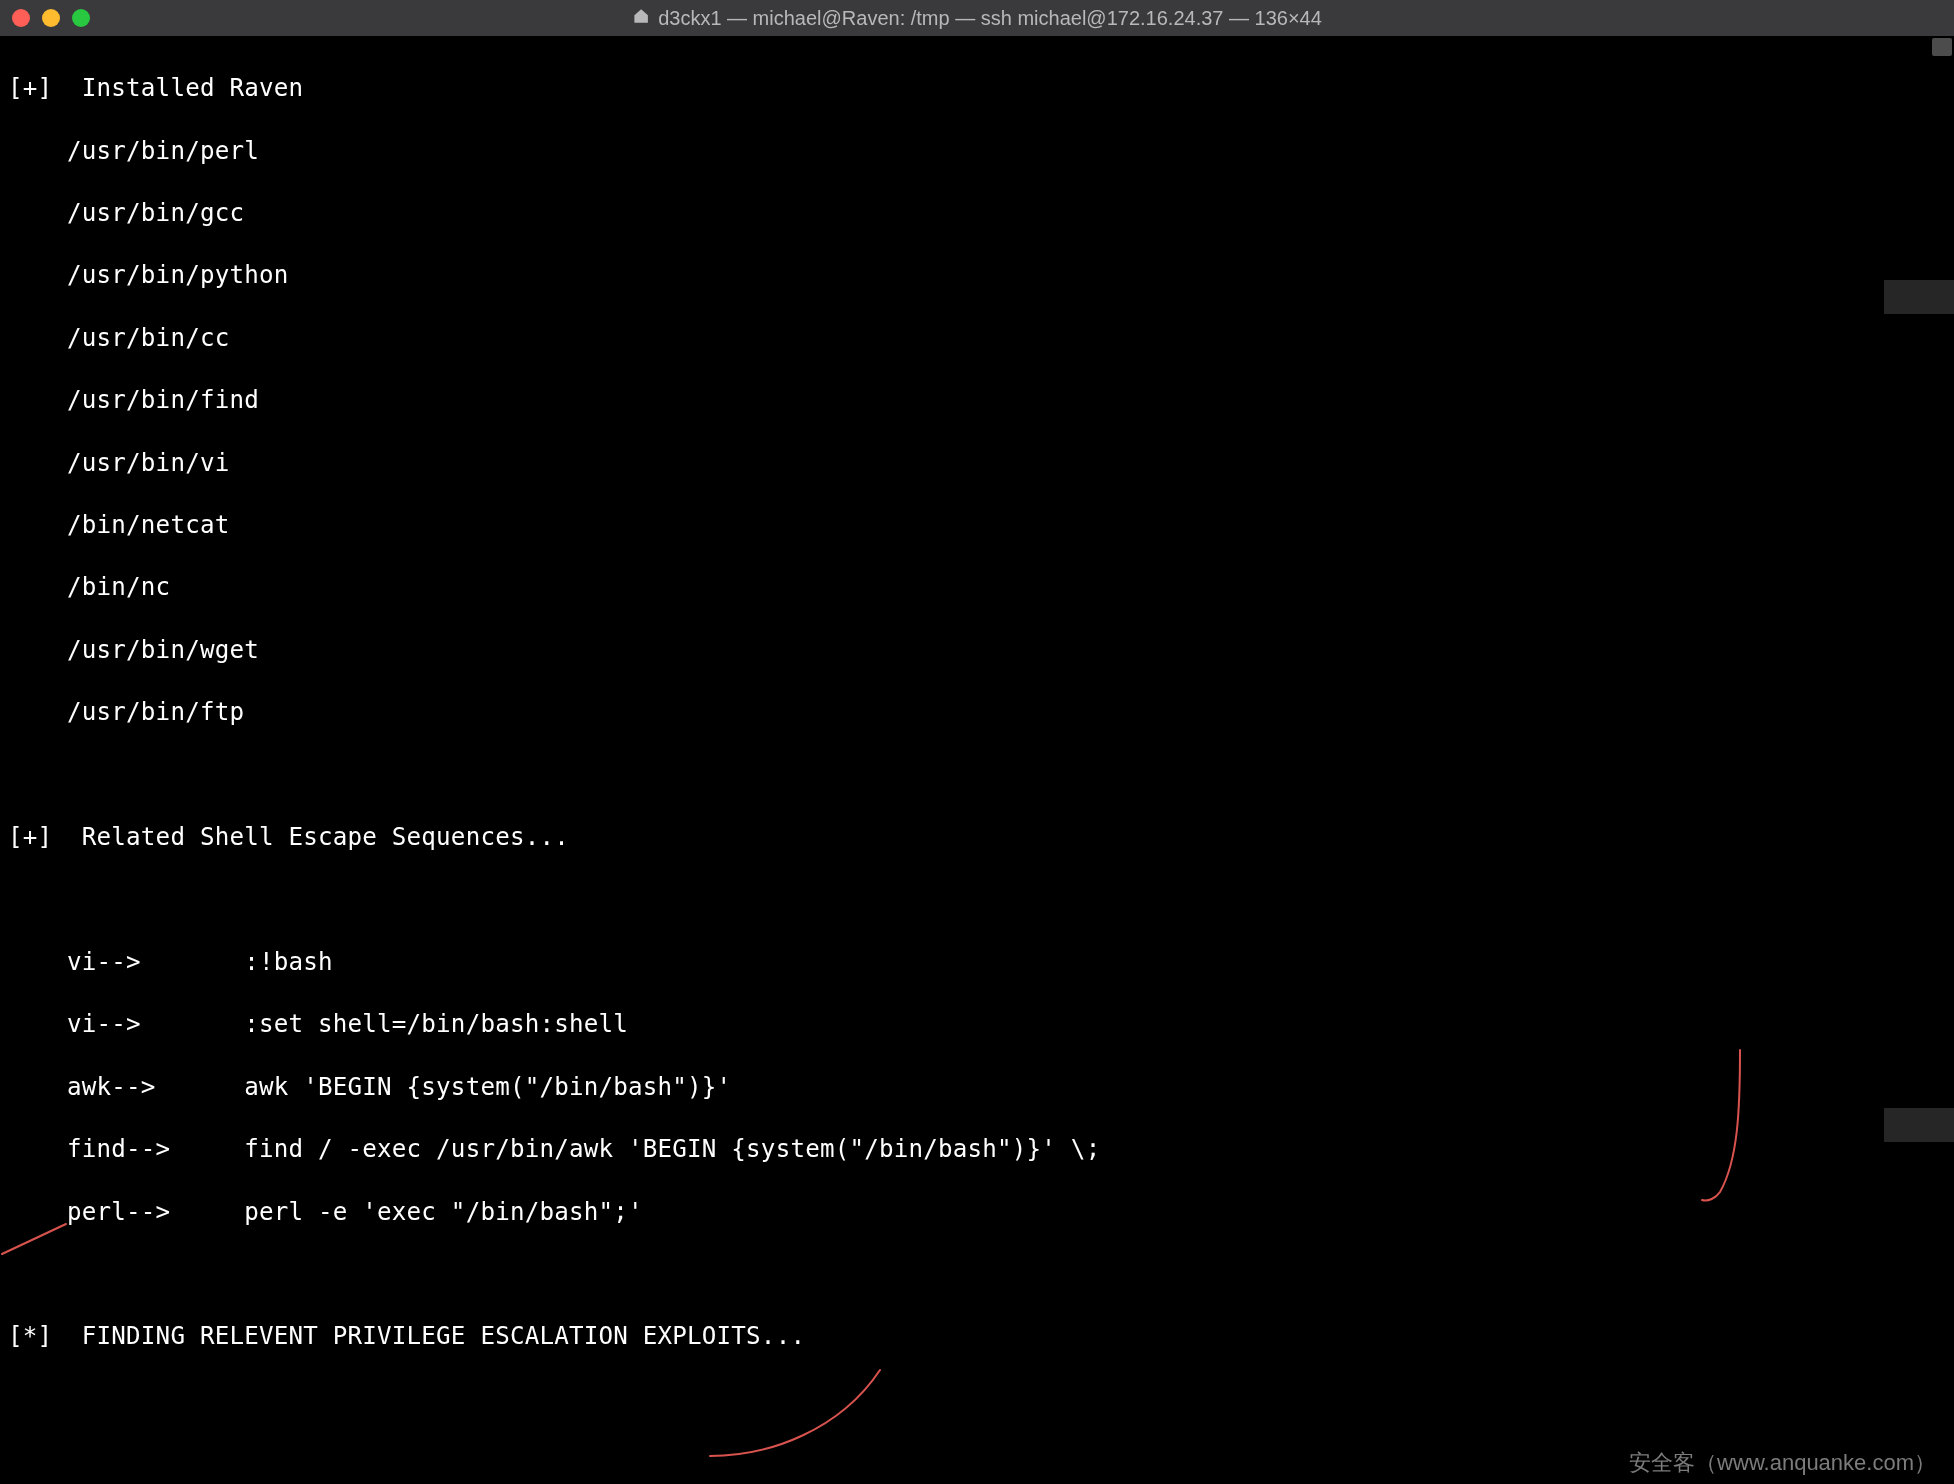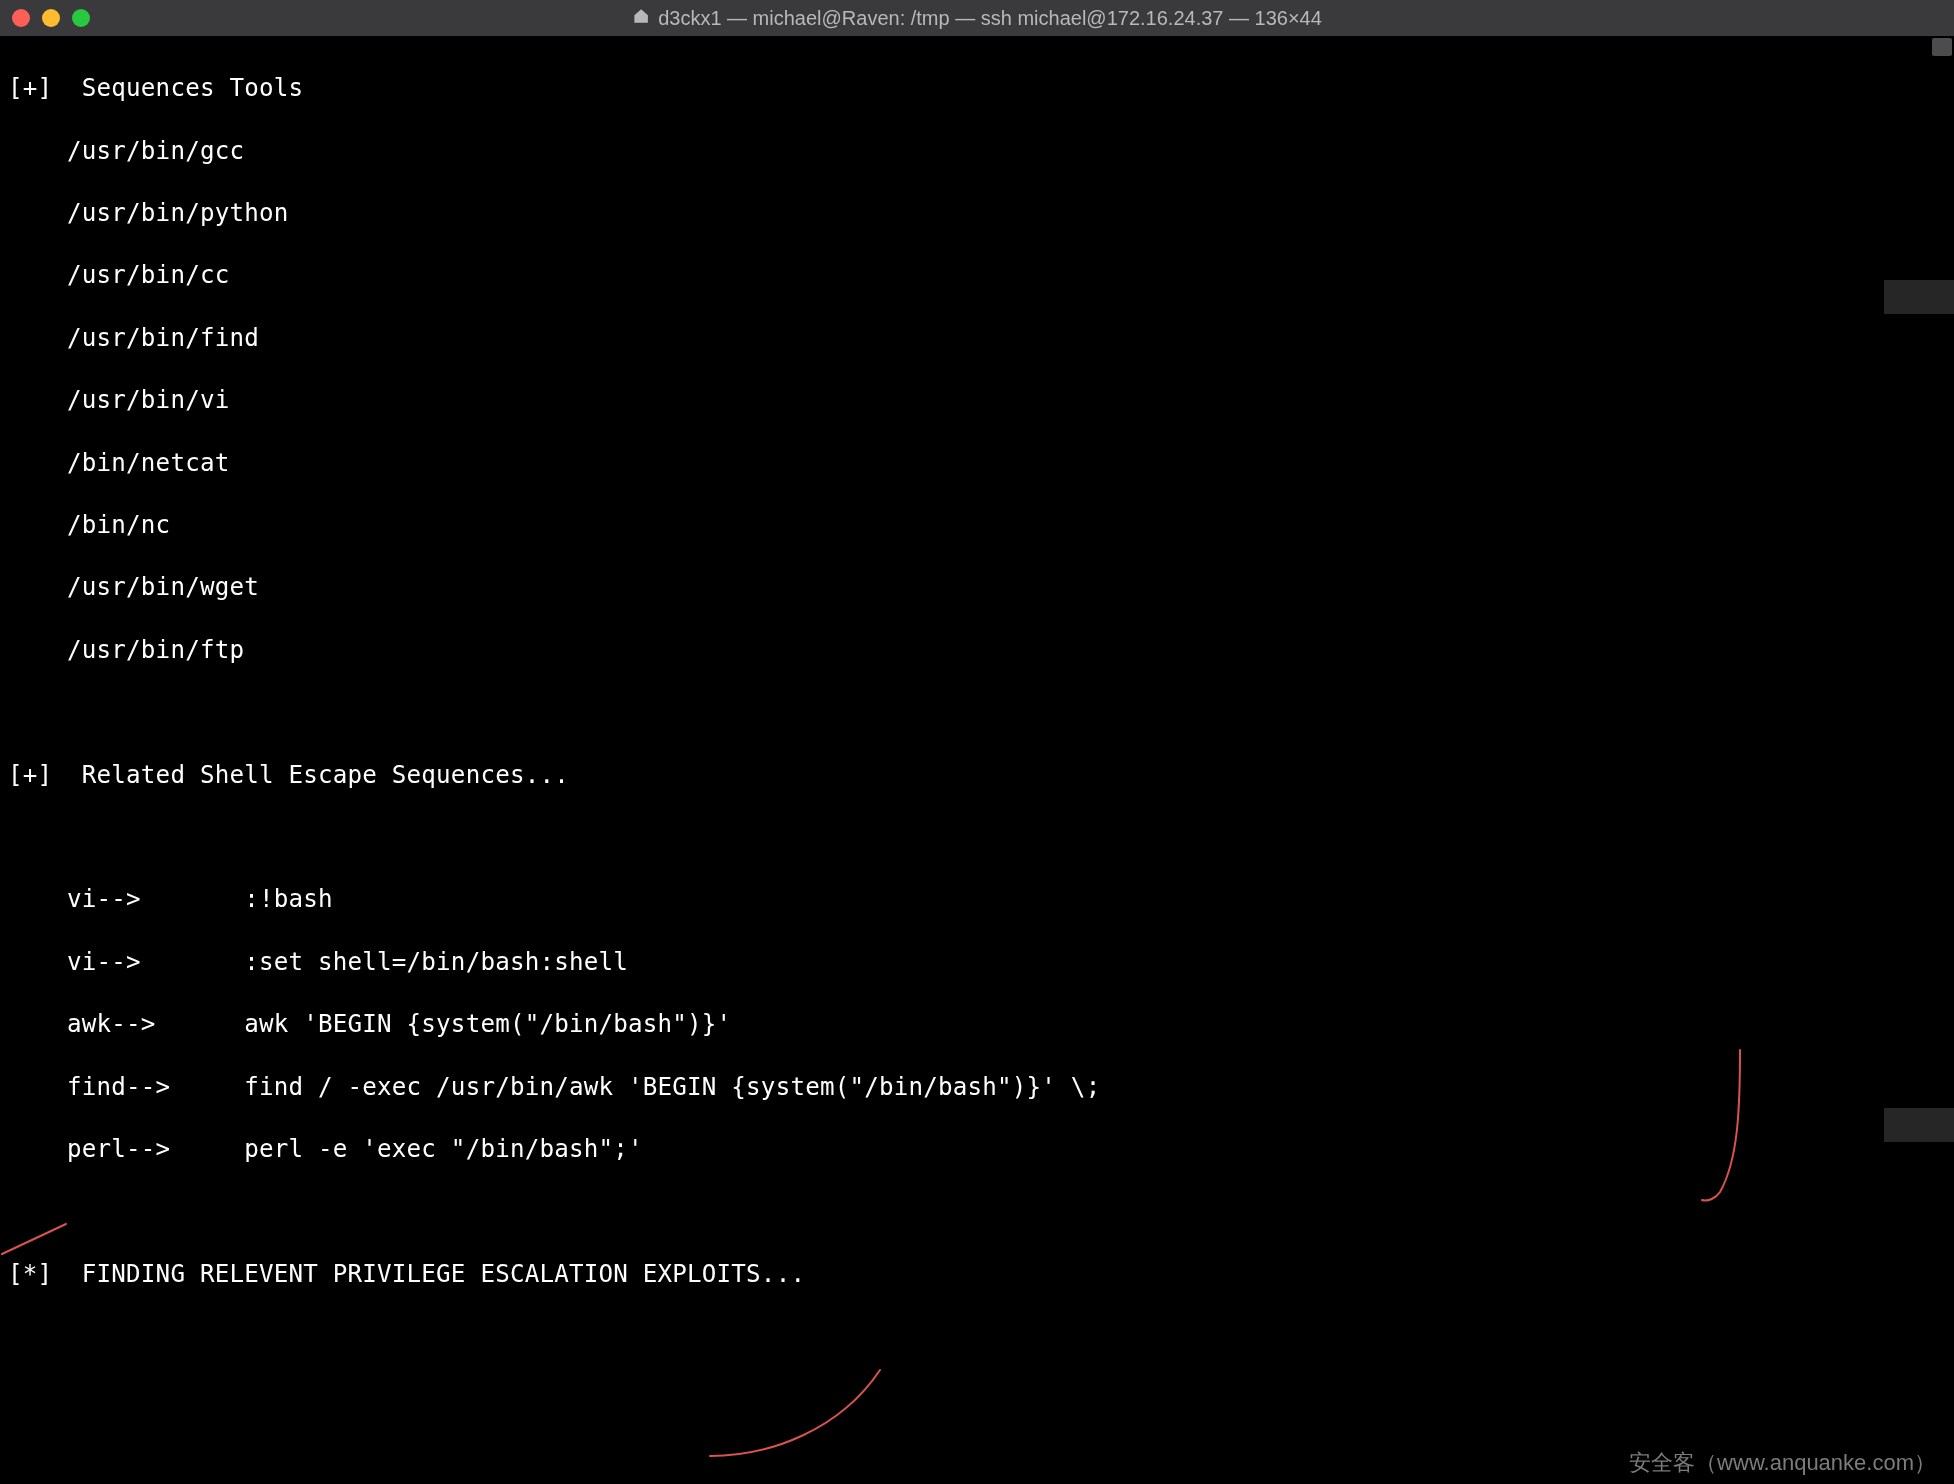--- a/index.html
+++ b/index.html
@@ -129,21 +129,22 @@
       <span class="home-icon">
         <svg width="18" height="18" viewBox="0 0 24 24" fill="none" stroke="#b8b8ba" stroke-width="2">
           <path d="M3 11 L12 3 L21 11 V21 H3 Z" fill="#b8b8ba" stroke="none"></path>
         </svg>
       </span>
       <span>d3ckx1 — michael@Raven: /tmp — ssh michael@172.16.24.37 — 136×44</span>
     </div>
   </div>
 
   <div class="terminal-body">
-<div class="line">[+]  Sequences Tools</div>
+<div class="line">[+]  Installed Raven</div>
+<div class="line">    /usr/bin/perl</div>
 <div class="line">    /usr/bin/gcc</div>
 <div class="line">    /usr/bin/python</div>
 <div class="line">    /usr/bin/cc</div>
 <div class="line">    /usr/bin/find</div>
 <div class="line">    /usr/bin/vi</div>
 <div class="line">    /bin/netcat</div>
 <div class="line">    /bin/nc</div>
 <div class="line">    /usr/bin/wget</div>
 <div class="line">    /usr/bin/ftp</div>
 <div class="line"> </div>

